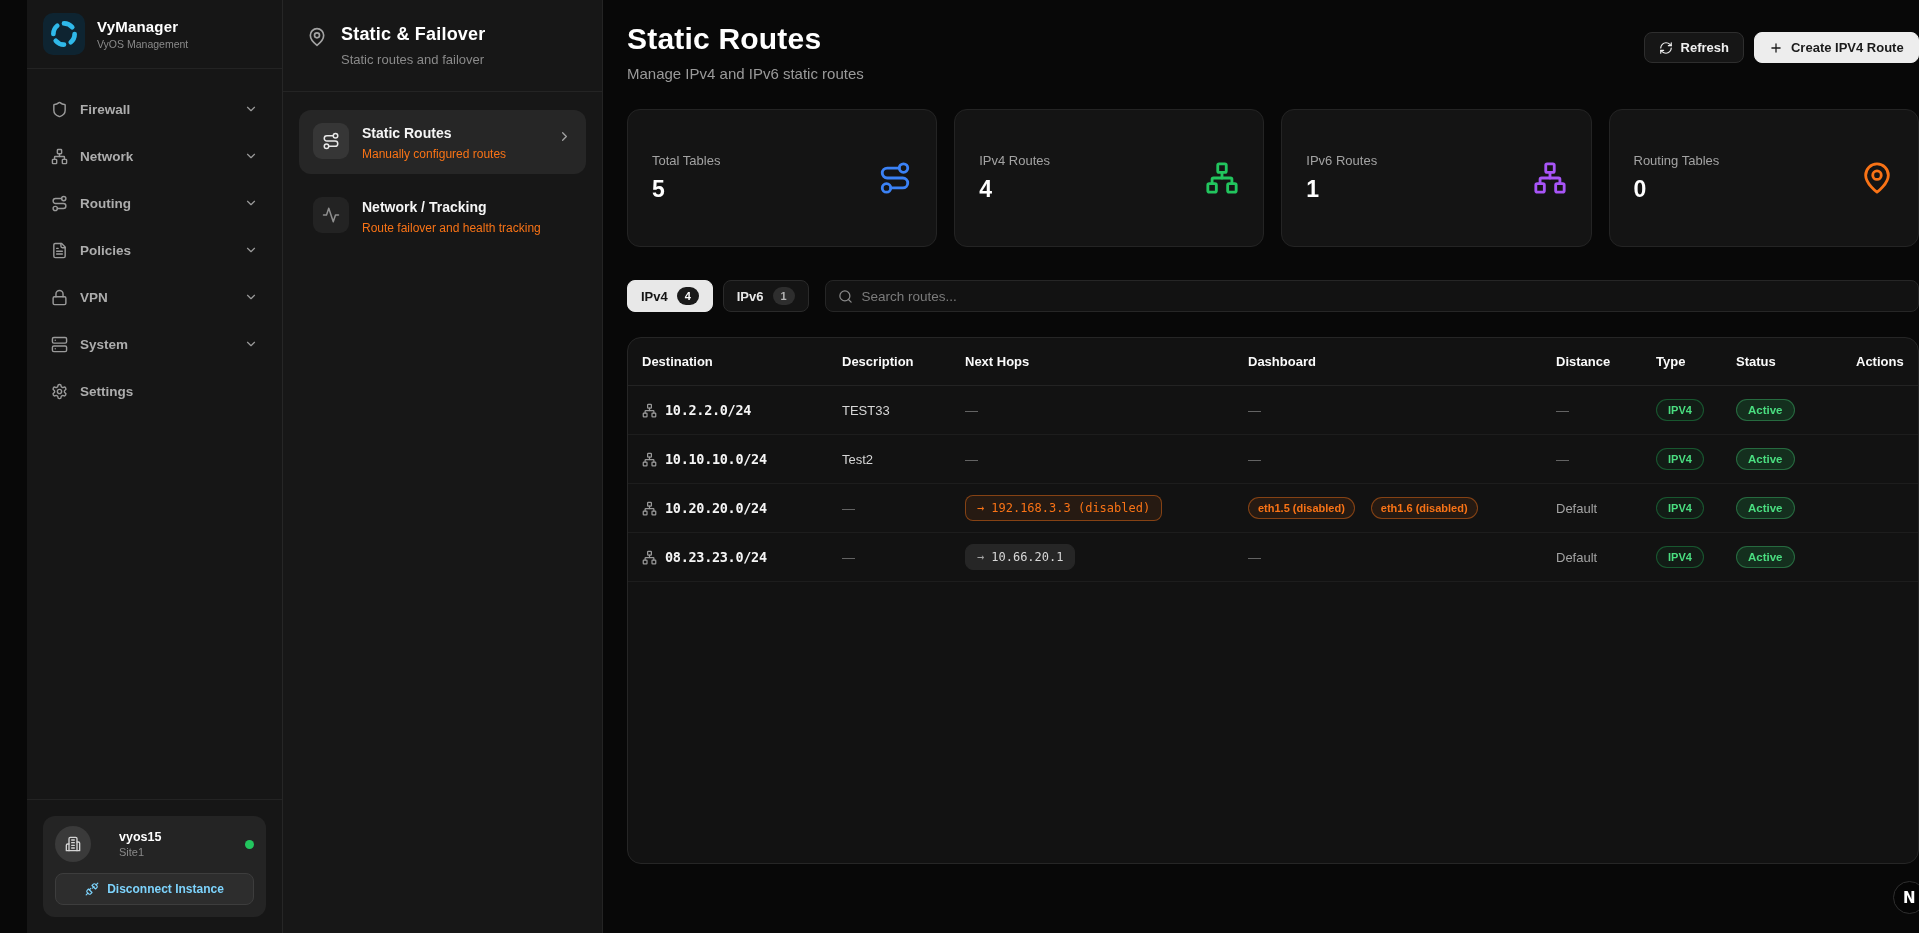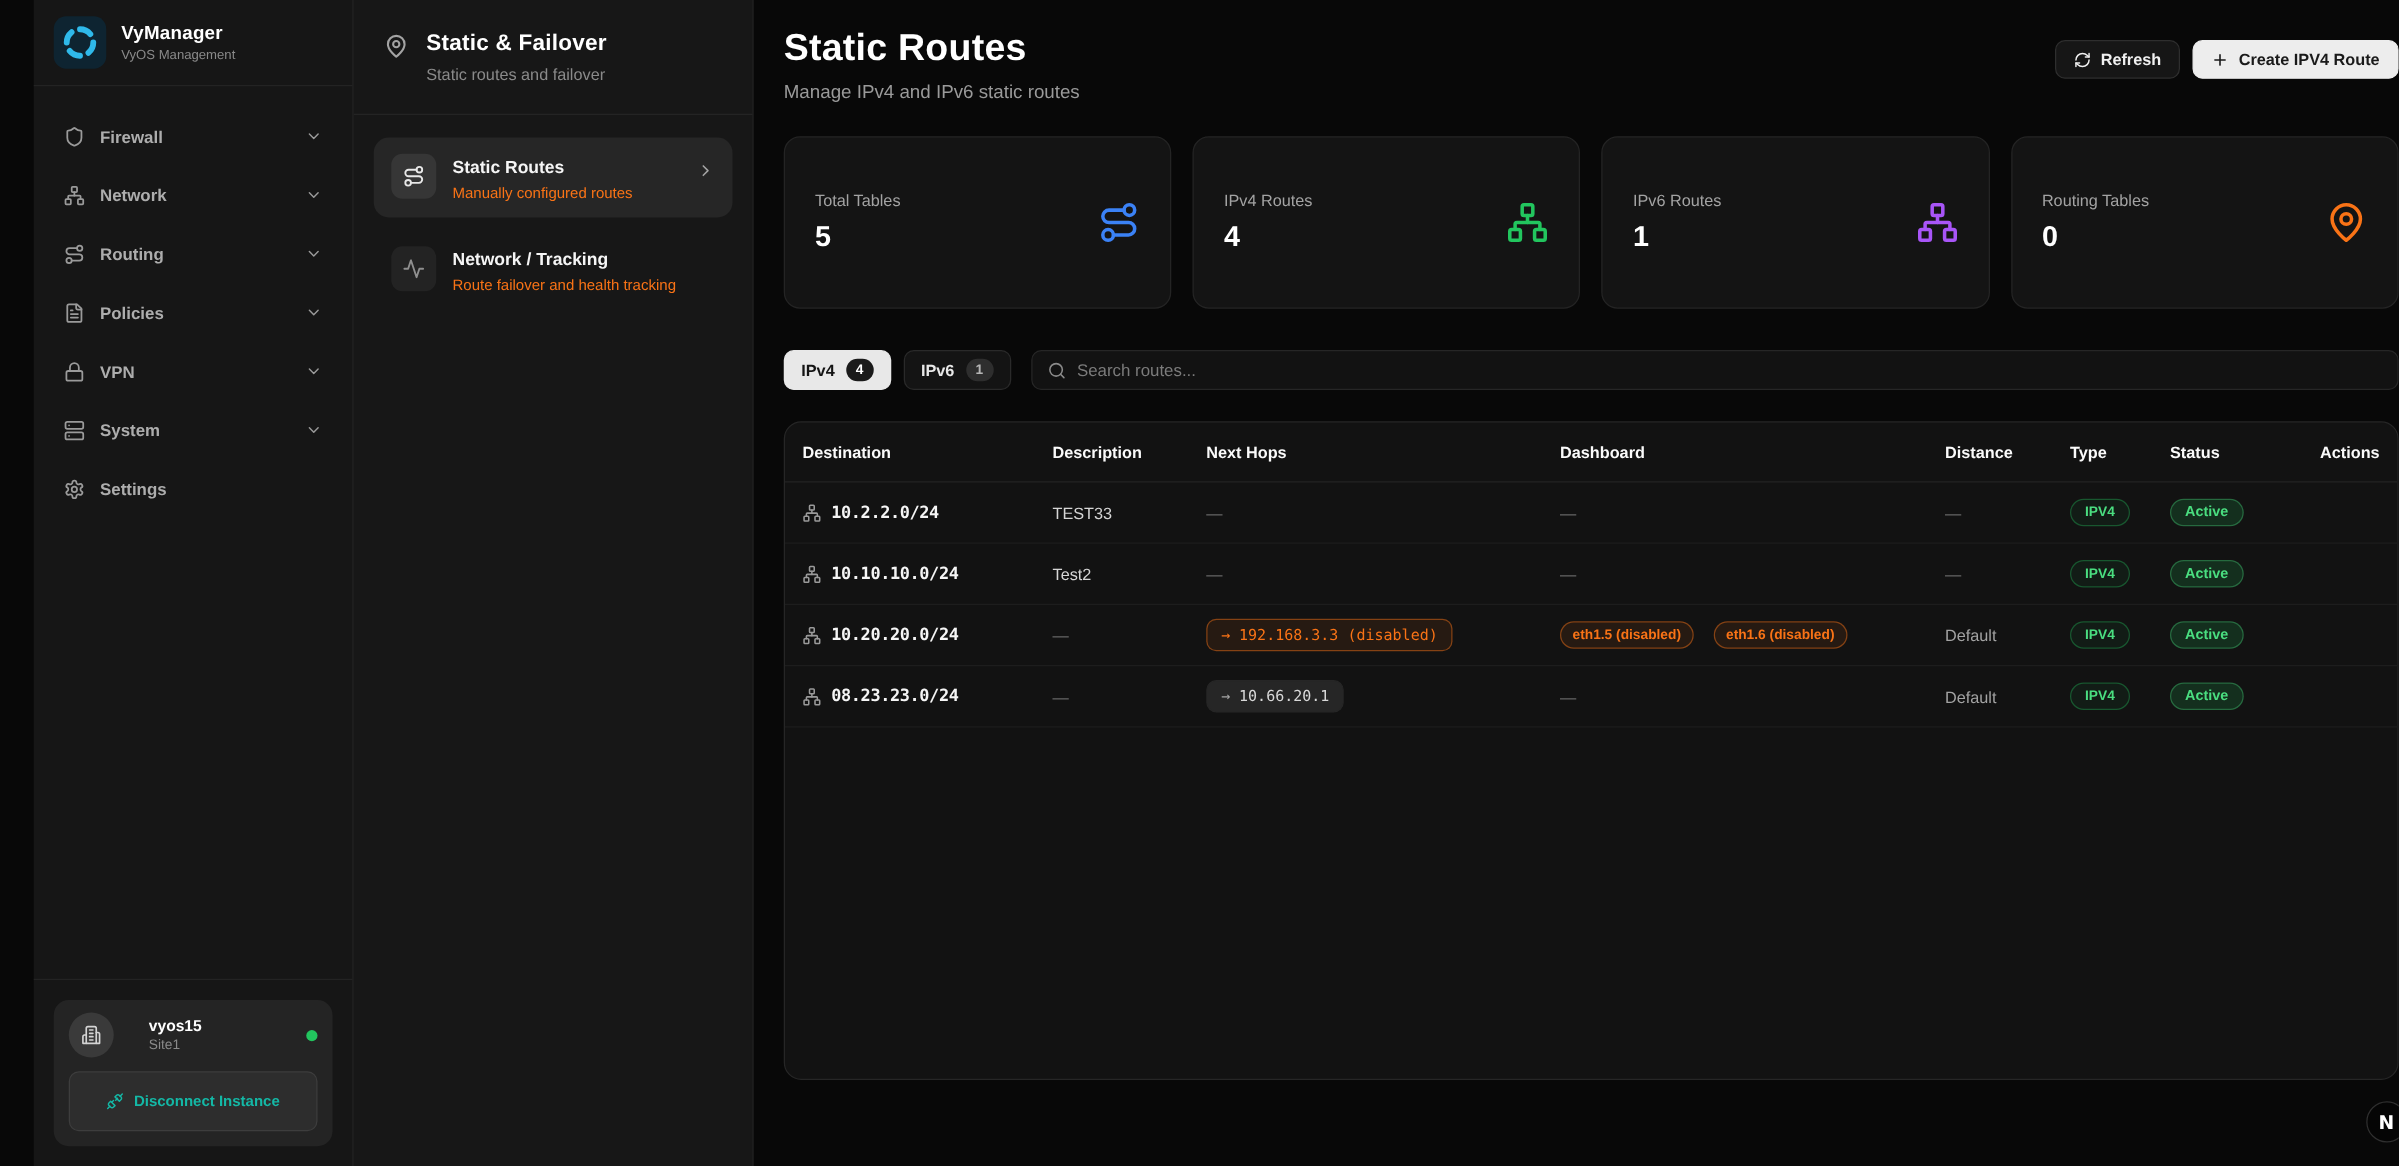--- a/index.html
+++ b/index.html
@@ -22,22 +22,22 @@
   .nav-item { display:flex; align-items:center; gap:12px; height:40px; padding:0 12px; border-radius:8px; color:#adadad; cursor:pointer; }
   .nav-item .nav-label { font-size:13.5px; font-weight:600; flex:1; }
   .nav-item .nav-ic { color:#9a9a9a; }
   .side-bottom { margin-top:auto; border-top:1px solid #232323; padding:16px; }
   .inst-card { background:#242424; border-radius:12px; padding:10px 12px 12px; }
   .inst-head { display:flex; align-items:center; gap:28px; }
   .inst-ava { width:36px; height:36px; border-radius:50%; background:#3a3a3a; display:flex; align-items:center; justify-content:center; color:#d4d4d4; }
   .inst-name { font-size:12.5px; font-weight:bold; color:#fff; }
   .inst-site { font-size:11px; color:#8a8a8a; margin-top:2px; }
   .inst-dot { width:9px; height:9px; border-radius:50%; margin-left:auto; }
-  .ghost-btn { margin-top:11px; width:100%; height:48px; display:flex; align-items:center; justify-content:center; gap:8px;
-    background:#2d2d2d; border:1px solid #3d3d3d; border-radius:8px; color:#14b8a6; font-size:12px; font-weight:bold; cursor:pointer; }
+  .ghost-btn { margin-top:11px; width:100%; height:32px; display:flex; align-items:center; justify-content:center; gap:8px;
+    background:#2d2d2d; border:1px solid #3d3d3d; border-radius:8px; color:#7dd3fc; font-size:12px; font-weight:bold; cursor:pointer; }
   .user-card { margin-top:14px; background:#1d1d1d; border-radius:12px; padding:12px; }
   .user-head { display:flex; align-items:center; gap:10px; }
   .user-ava { width:34px; height:34px; border-radius:50%; background:#2e2e2e; display:flex; align-items:center; justify-content:center; color:#bdbdbd; }
   .user-name { font-size:13px; font-weight:bold; color:#fafafa; }
   .user-card .ghost-btn { background:#262626; border-color:#353535; }
 
   
   .panel { width:320px; min-width:320px; background:#171717; border-right:1px solid #242424; }
   .panel-header { padding:24px; border-bottom:1px solid #242424; display:flex; gap:14px; }
   .panel-header .pin { color:#a3a3a3; margin-top:3px; }

